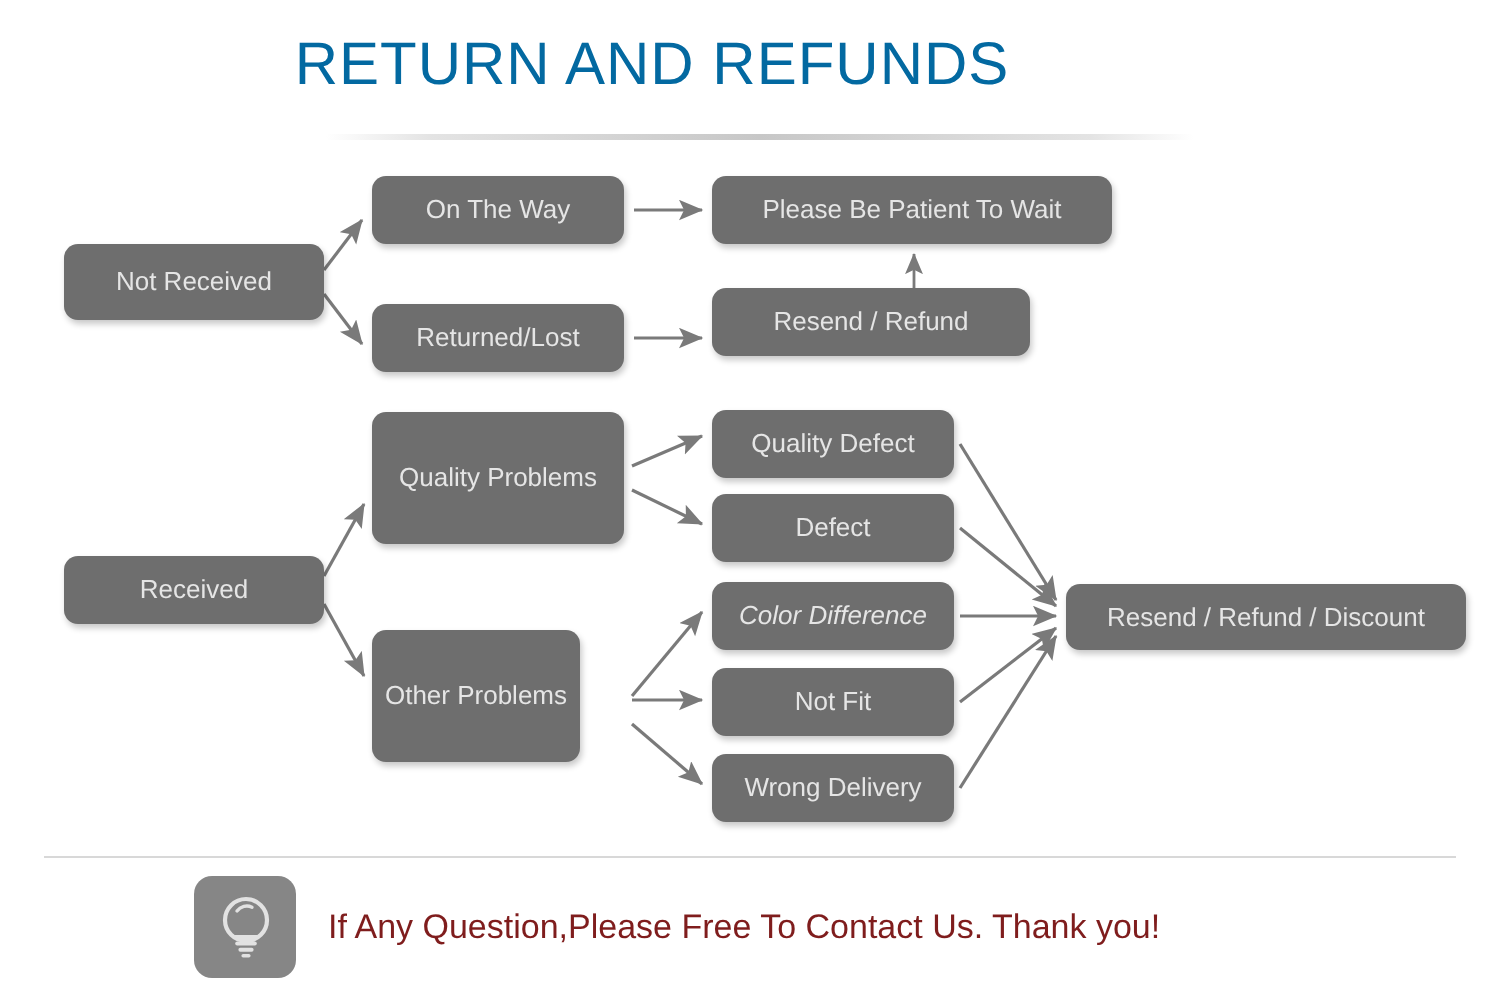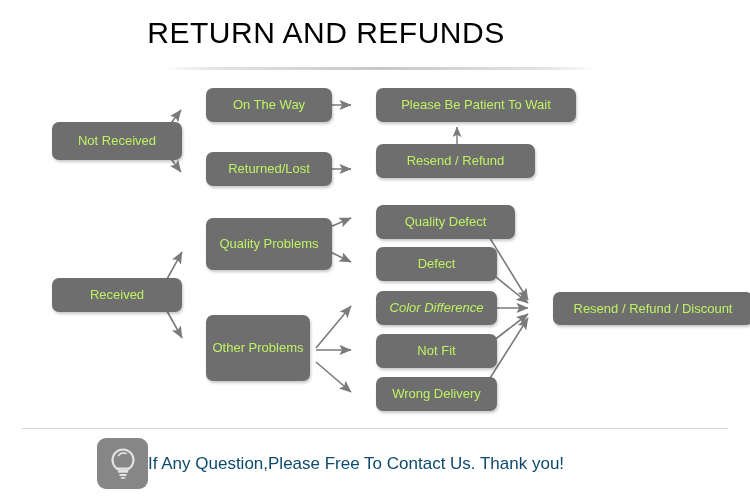--- a/index.html
+++ b/index.html
@@ -22,21 +22,21 @@
 
   
   #title {
     position: absolute;
     left: 0;
     top: 16px;
     width: 652px;
     text-align: center;
     font-size: 30px;
     letter-spacing: 0.5px;
-    color: #000000;
+    color: #0369a1;
     font-weight: 400;
   }
   #title-divider {
     position: absolute;
     left: 163px;
     top: 67px;
     width: 434px;
     height: 3px;
     background: linear-gradient(to right,
                 rgba(255,255,255,0) 0%,
@@ -44,33 +44,32 @@
                 rgba(196,196,196,0.95) 50%,
                 rgba(205,205,205,0.55) 88%,
                 rgba(255,255,255,0) 100%);
     border-radius: 2px;
   }
 
   
   .node {
     position: absolute;
     background: #6e6e6e;
-    color: #bef264;
+    color: #e5e5e5;
     border-radius: 7px;
     display: flex;
     align-items: center;
     justify-content: center;
     font-size: 13px;
     text-align: center;
     box-shadow: 1px 2px 3px rgba(0,0,0,0.22);
     box-sizing: border-box;
     padding: 0 6px;
     line-height: 1.2;
     white-space: nowrap;
-    margin-left: 20px;
   }
 
   
   #arrows {
     position: absolute;
     left: 0;
     top: 0;
     width: 750px;
     height: 500px;
     pointer-events: none;
@@ -96,23 +95,23 @@
     width: 51px;
     height: 51px;
     background: #868686;
     border-radius: 9px;
     display: flex;
     align-items: center;
     justify-content: center;
     flex: none;
   }
   #footer-text {
-    margin-left: 0;
+    margin-left: 16px;
     font-size: 17px;
-    color: #0c4a6e;
+    color: #7f1d1d;
     white-space: nowrap;
   }
 </style>
 </head>
 <body>
 
 <div id="page">
 
   <div id="title">RETURN AND REFUNDS</div>
   <div id="title-divider"></div>
@@ -148,26 +147,26 @@
     <line x1="480" y1="308" x2="528" y2="308" stroke="#7a7a7a" stroke-width="1.6" marker-end="url(#ah)"></line>
     <line x1="480" y1="351" x2="528" y2="314" stroke="#7a7a7a" stroke-width="1.6" marker-end="url(#ah)"></line>
     <line x1="480" y1="394" x2="528" y2="318" stroke="#7a7a7a" stroke-width="1.6" marker-end="url(#ah)"></line>
   </svg>
 
   <div class="node" style="left:32px;  top:122px; width:130px; height:38px;">Not Received</div>
   <div class="node" style="left:32px;  top:278px; width:130px; height:34px;text-align:right;">Received</div>
 
   <div class="node" style="left:186px; top:88px;  width:126px; height:34px;">On The Way</div>
   <div class="node" style="left:186px; top:152px; width:126px; height:34px;">Returned/Lost</div>
-  <div class="node" style="left:186px; top:218px; width:126px; height:52px;">Quality Problems</div>
+  <div class="node" style="left:186px; top:206px; width:126px; height:66px;">Quality Problems</div>
   <div class="node" style="left:186px; top:315px; width:104px; height:66px;">Other Problems</div>
 
   <div class="node" style="left:356px; top:88px;  width:200px; height:34px;">Please Be Patient To Wait</div>
   <div class="node" style="left:356px; top:144px; width:159px; height:34px;">Resend / Refund</div>
-  <div class="node" style="left:356px; top:205px; width:139px; height:34px;">Quality Defect</div>
+  <div class="node" style="left:356px; top:205px; width:121px; height:34px;">Quality Defect</div>
   <div class="node" style="left:356px; top:247px; width:121px; height:34px;">Defect</div>
   <div class="node" style="left:356px; top:291px; width:121px; height:34px;font-style:italic;">Color Difference</div>
   <div class="node" style="left:356px; top:334px; width:121px; height:34px;">Not Fit</div>
   <div class="node" style="left:356px; top:377px; width:121px; height:34px;">Wrong Delivery</div>
 
   <div class="node" style="left:533px; top:292px; width:200px; height:33px;">Resend / Refund / Discount</div>
 
   <div id="footer-rule"></div>
   <div id="footer">
     <div id="bulb-badge">

